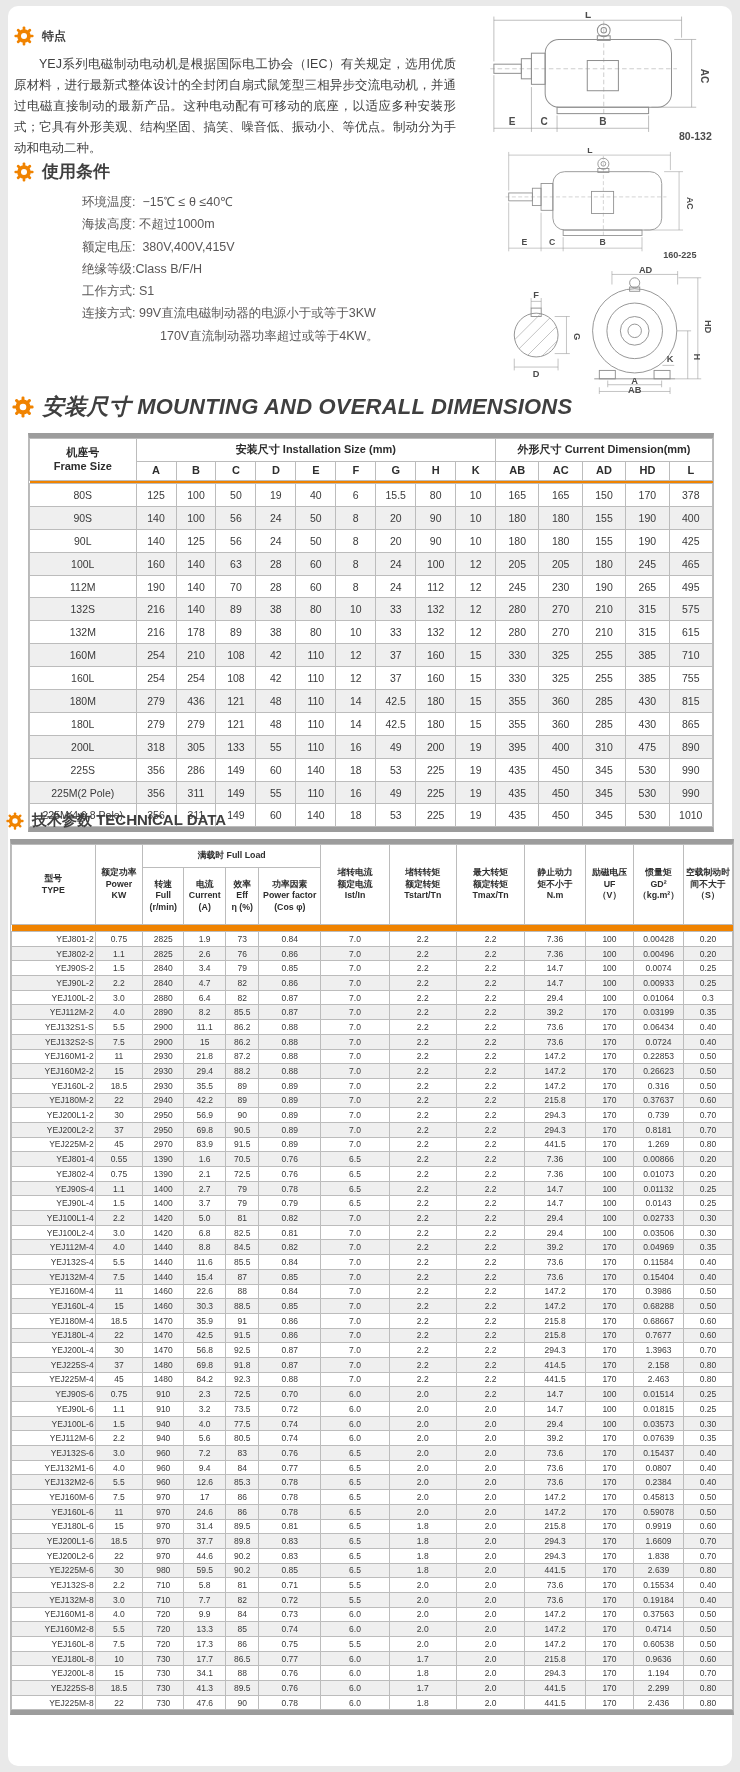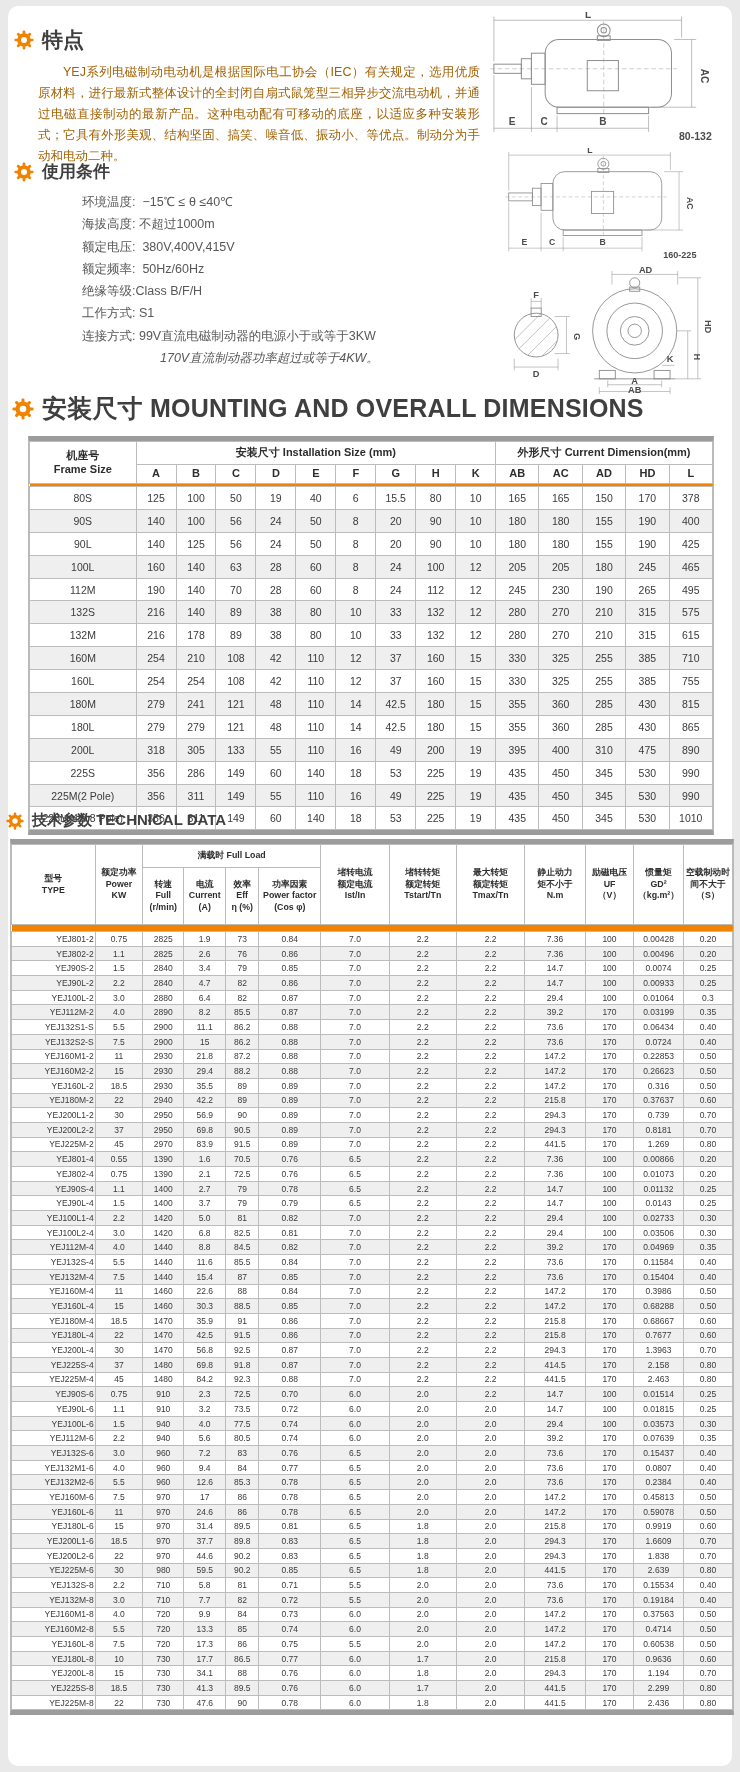--- a/index.html
+++ b/index.html
@@ -10,43 +10,43 @@
     color:#555;
   }
   .card{position:absolute;left:8px;top:6px;width:724px;height:1760px;background:#fff;border-radius:10px;}
   section{position:absolute;z-index:2;}
   .sec-head{display:flex;align-items:center;gap:8px;}
   .sec-head h2{margin:0;font-weight:bold;color:#3f3f3f;}
   .gear{flex:0 0 auto;display:inline-block;}
 
   
   .features{left:14px;top:26px;width:456px;}
-  .features h2{font-size:21px;}
-  .features p{margin:8px 0 0 24px;width:442px;font-size:12.5px;line-height:1.67;color:#a16207;text-indent:2em;text-align:justify;}
+  .features h2{font-size:12px;}
+  .features p{margin:8px 0 0 0;width:442px;font-size:12.5px;line-height:1.67;color:#404040;text-indent:2em;text-align:justify;}
 
   
   .conditions{left:14px;top:160px;width:460px;}
   .conditions h2{font-size:17px;}
   .cond-list{margin:8px 0 0 24px;font-size:12.5px;line-height:1.78;color:#595757;}
   .cond-line{white-space:pre-wrap;margin-left:44px;}
-  .cond-cont{padding-left:78px;font-style:italic;}
+  .cond-cont{padding-left:78px;}
 
   
   .diagrams{position:absolute;left:466px;top:12px;width:270px;z-index:2;}
   .diagrams svg{display:block;}
   .dg{margin-bottom:6px;}
   .ln{stroke:#8f8f8f;fill:none;stroke-width:1.1;}
   .ln-thin{stroke:#9a9a9a;fill:none;stroke-width:0.7;}
   .dash{stroke:#a5a5a5;fill:none;stroke-width:0.6;stroke-dasharray:5 3;}
   .dtxt{font-size:11px;fill:#4c4c4c;font-weight:bold;}
   .mtxt{font-size:11.5px;fill:#4c4c4c;font-weight:bold;}
 
   
   .mounting-sec{left:12px;top:392px;width:720px;}
-  .mounting-sec h2{font-size:25px;letter-spacing:0.2px;}
+  .mounting-sec h2{font-size:22px;letter-spacing:0.2px;font-style:italic;}
   .technical-sec{left:6px;top:811px;width:732px;}
   .technical-sec h2{font-size:15px;}
 
   
   .twrap{border:1px solid #b9b9b9;border-top:5px solid #9c9c9c;border-bottom:5px solid #9c9c9c;background:#fff;}
   table{border-collapse:collapse;width:100%;table-layout:fixed;background:#fff;}
   th,td{border:1px solid #bcbcbc;text-align:center;overflow:hidden;}
   thead th{background:#fff;color:#2d2d2d;font-weight:bold;white-space:pre-line;vertical-align:middle;margin-left:28px;}
   tbody td{color:#3a3a3a;}
   tbody tr:nth-child(even) td{background:#efefef;}
@@ -252,21 +252,20 @@
         <circle cx="12" cy="12" r="8.2"></circle>
       </g>
       <circle cx="12" cy="12" r="3.6" fill="#fff"></circle>
     </svg>
     <h2>使用条件</h2>
   </div>
   <div class="cond-list">
     <div class="cond-line">环境温度:  −15℃ ≤ θ ≤40℃</div>
     <div class="cond-line">海拔高度: 不超过1000m</div>
     <div class="cond-line">额定电压:  380V,400V,415V</div>
-    <div class="cond-line">额定频率:  50Hz/60Hz</div>
     <div class="cond-line">绝缘等级:Class B/F/H</div>
     <div class="cond-line">工作方式: S1</div>
     <div class="cond-line">连接方式: 99V直流电磁制动器的电源小于或等于3KW</div>
     <div class="cond-line cond-cont">170V直流制动器功率超过或等于4KW。</div>
   </div>
 </section>
 
 <section class="mounting-sec">
   <div class="sec-head">
     <svg class="gear" width="22" height="22" viewBox="0 0 24 24">
@@ -482,21 +481,21 @@
             <td>15</td>
             <td>330</td>
             <td>325</td>
             <td>255</td>
             <td>385</td>
             <td>755</td>
           </tr>
           <tr>
             <td>180M</td>
             <td>279</td>
-            <td>241</td>
+            <td>436</td>
             <td>121</td>
             <td>48</td>
             <td>110</td>
             <td>14</td>
             <td>42.5</td>
             <td>180</td>
             <td>15</td>
             <td>355</td>
             <td>360</td>
             <td>285</td>

